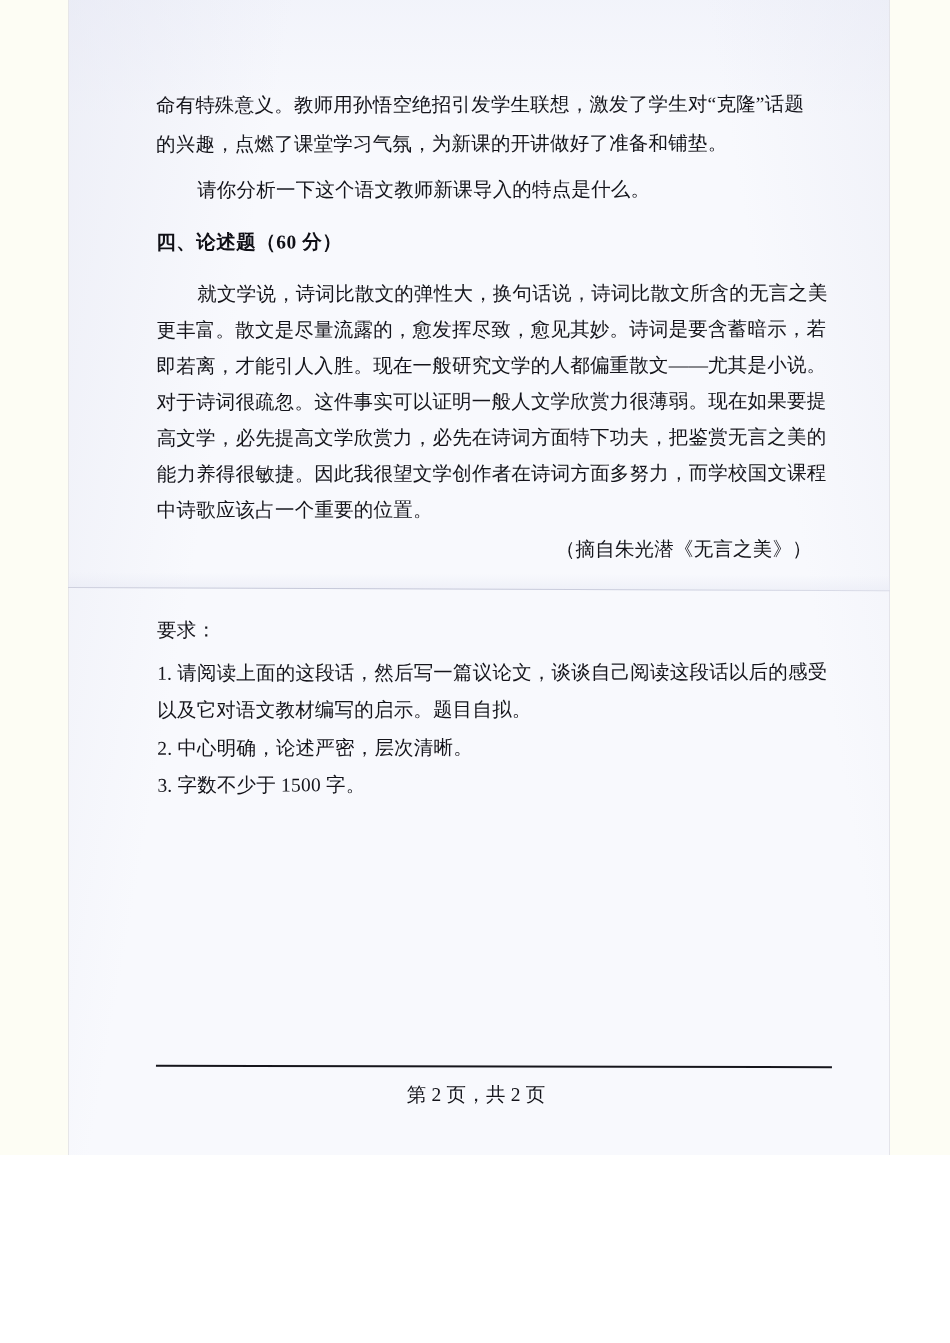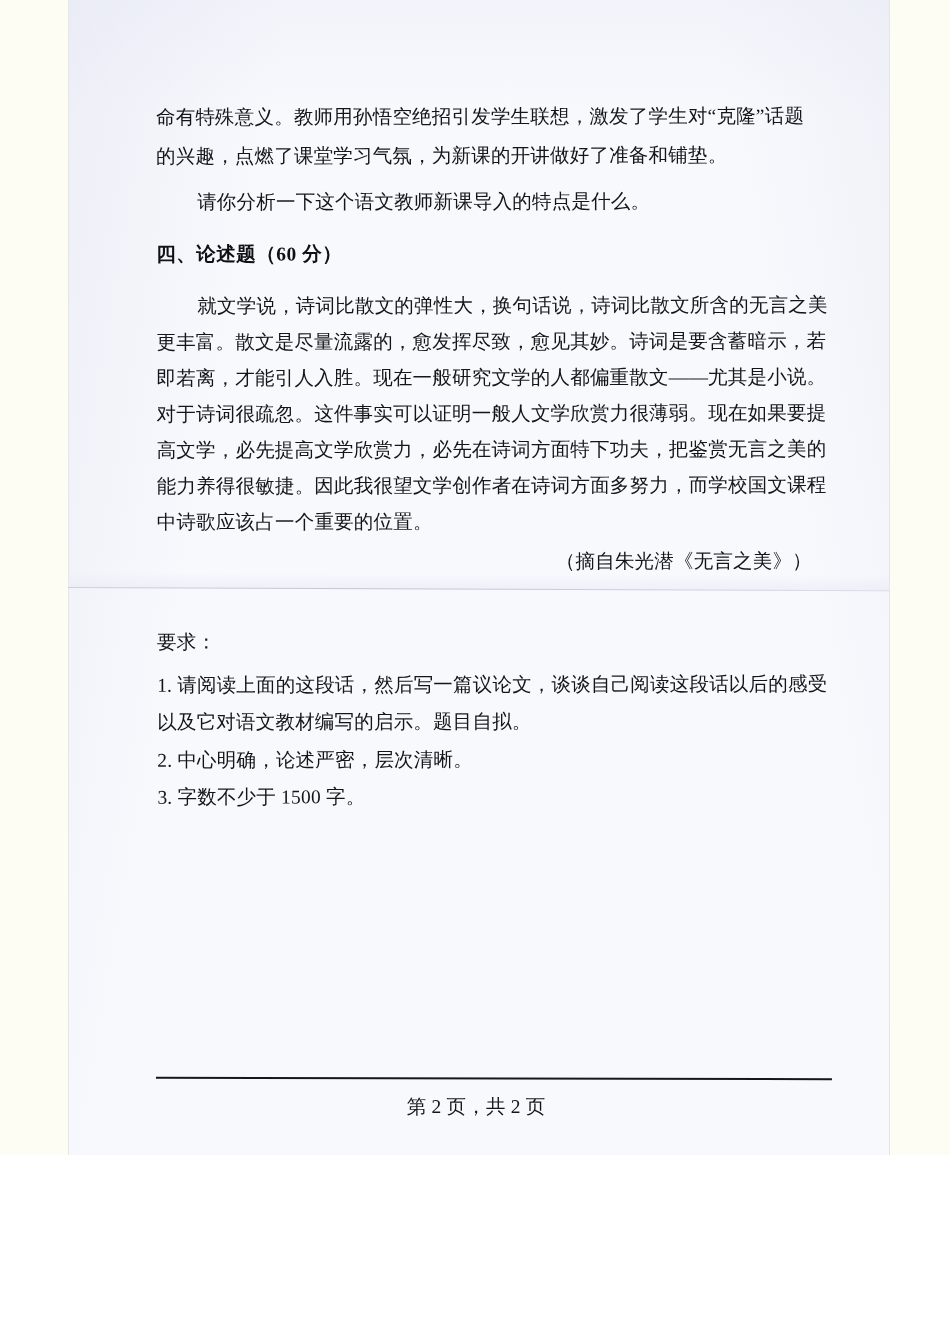--- a/index.html
+++ b/index.html
@@ -87,21 +87,21 @@
     width: 822px; height: 16px;
     background: linear-gradient(180deg, rgba(255,255,255,0) 0%, rgba(231,233,244,0.55) 100%);
     transform: rotate(0.22deg);
     transform-origin: left center;
     pointer-events: none;
   }
 
   
   .doc {
     position: absolute;
-    left: 0; top: 12px;
+    left: 0; top: 0;
     width: 950px; height: 1206px; text-decoration: underline;
   }
 
   .line {
     position: absolute;
     left: 157px;
     width: 660px;
     color: #14141a;
     font-size: 19.5px;
     line-height: 26px;

